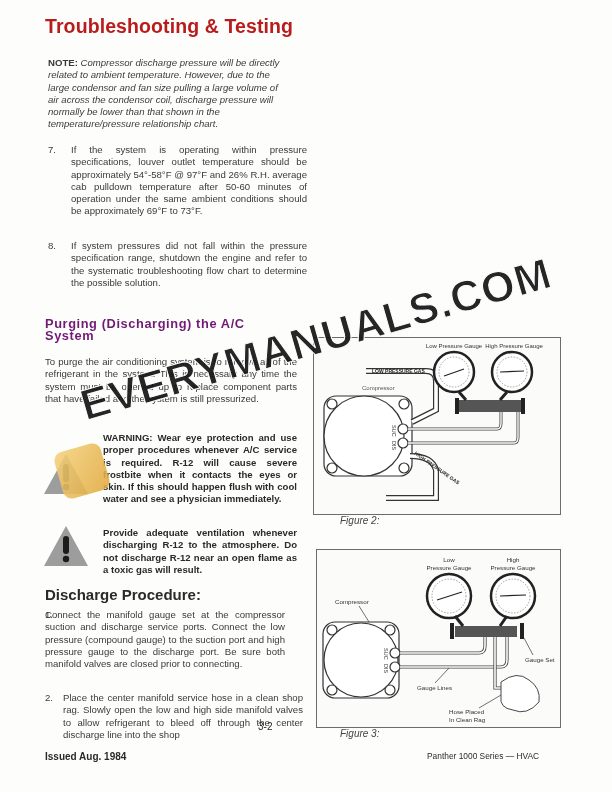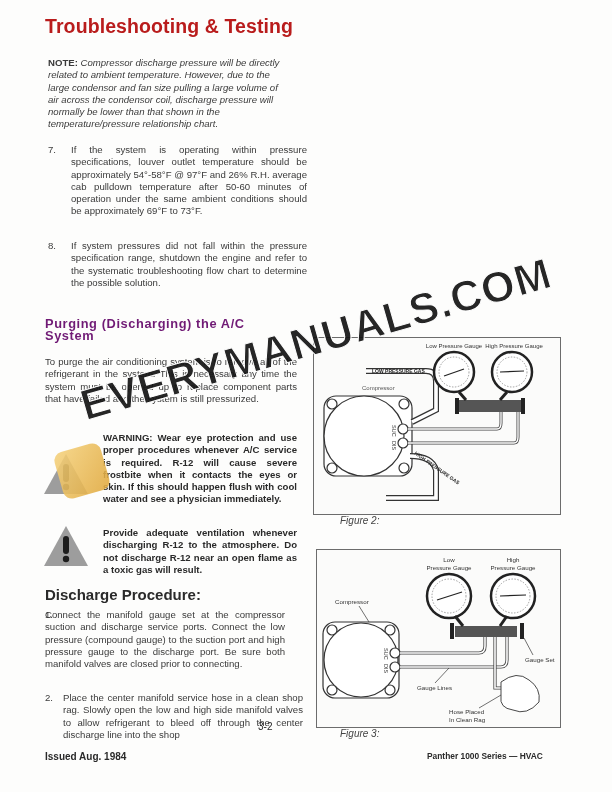--- a/index.html
+++ b/index.html
@@ -30,21 +30,21 @@
     color:#3a3a3a; text-align:justify;
   }
   .warn-text {
     font-size:9.6px; line-height:12.3px; font-weight:bold; color:#2a2a2a; text-align:justify;
   }
   .subhead { left:45px; top:586px; font-size:15px; font-weight:bold; color:#2a2a2a; }
   .fig-box { border:1px solid #6c6c6c; background:#fbfbfa; }
   .fig-caption { font-size:10px; font-style:italic; color:#444;margin-left:24px; }
   .footer-left { left:45px; top:751px; font-size:10px; font-weight:bold; color:#2a2a2a; }
   .footer-page { left:258px; top:721px; font-size:10px; font-weight:normal; color:#2a2a2a; }
-  .footer-right { left:427px; top:751px; font-size:8.4px; font-weight:bold; color:#2a2a2a; }
+  .footer-right { left:427px; top:751px; font-size:8.4px; font-weight:normal; color:#2a2a2a; }
   .watermark-text {
     left:75px; top:383px; font-size:43px; font-weight:bold; color:rgba(20,20,20,0.92);
     transform:rotate(-16deg); transform-origin:left top; white-space:nowrap; letter-spacing:1px;
     -webkit-text-stroke:1px #fff;
   }
   .wm-logo {
     left:58px; top:447px; width:48px; height:48px; border-radius:9px;
     background:linear-gradient(135deg,#f5d27d,#e0a83c); opacity:0.88;
     transform:rotate(-16deg);
   }

